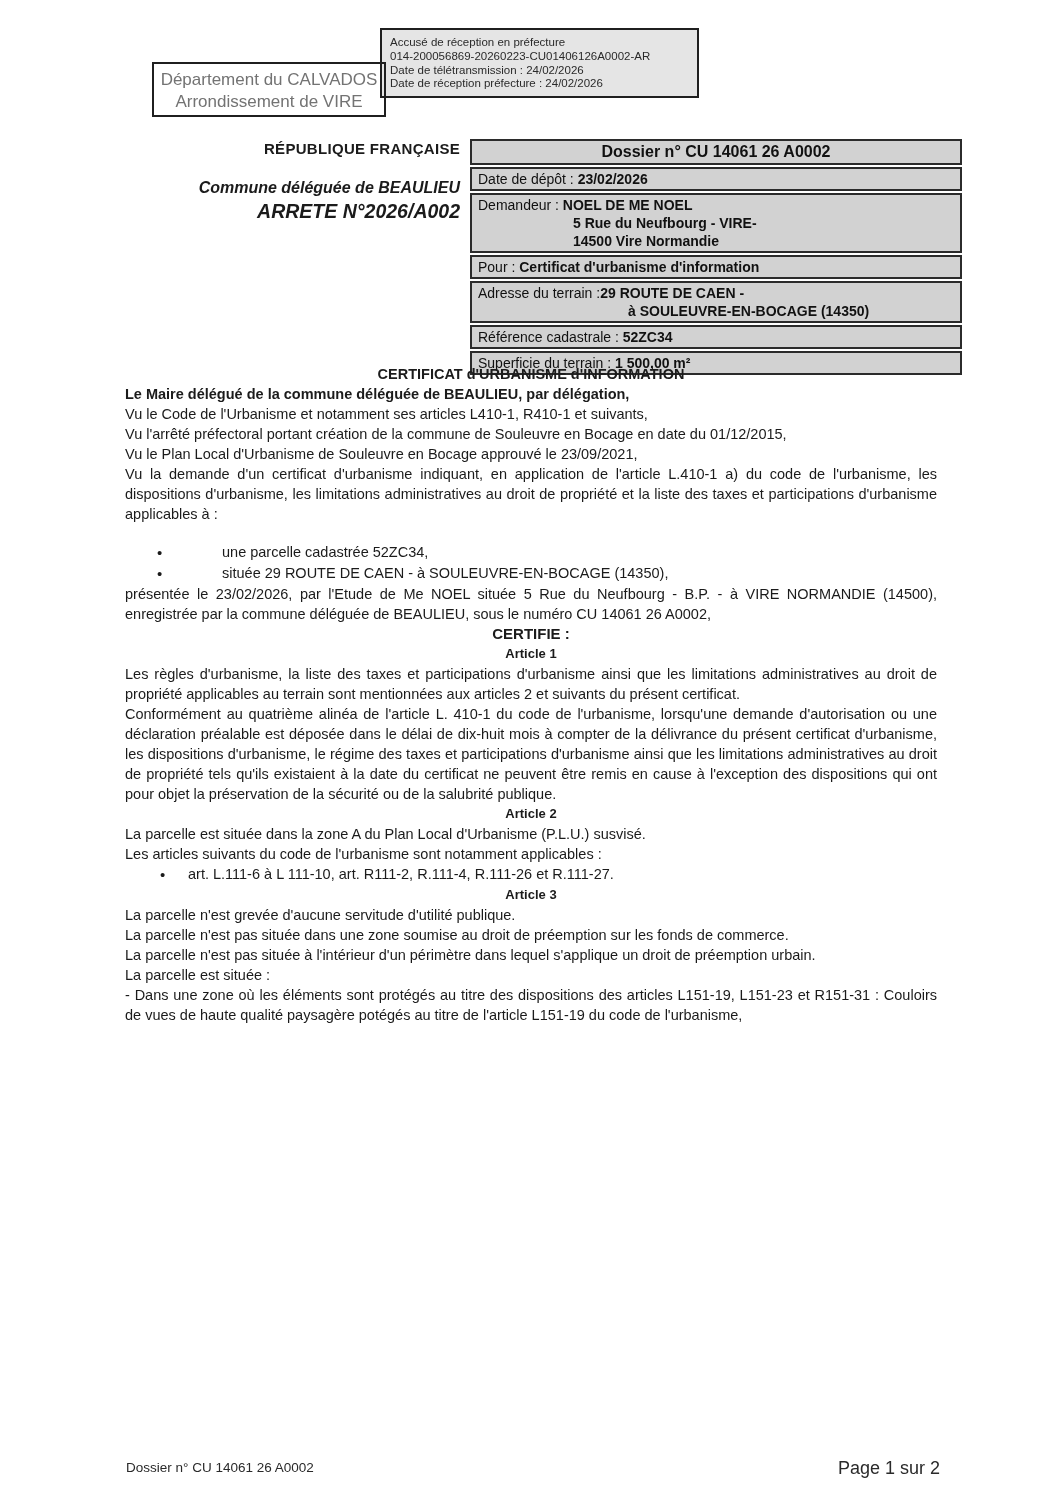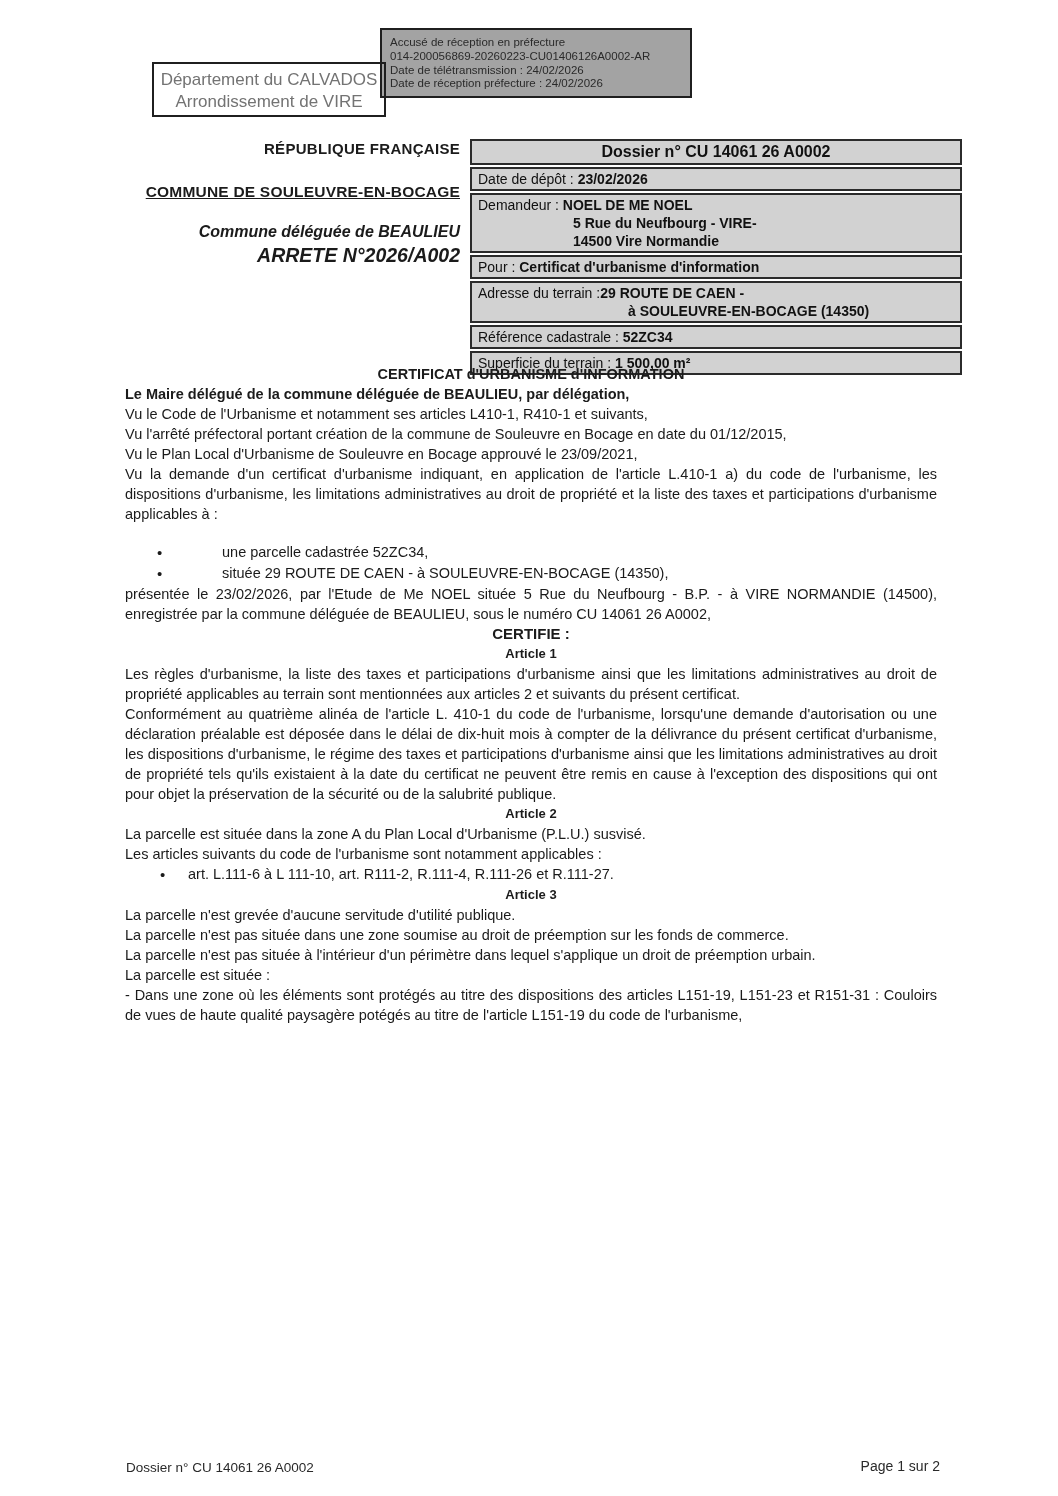--- a/index.html
+++ b/index.html
@@ -4,22 +4,22 @@
 <style>
   html,body { margin:0; padding:0; background:#e8e8e8; }
   .page {
     position:relative; width:1058px; height:1496px; background:#ffffff;
     margin:0 auto; font-family:"Liberation Sans", sans-serif; color:#1b1b1b;
     overflow:hidden;
   }
   
   .stamp-box {
     position:absolute; left:380px; top:28px; width:300px; height:56px;
-    border:2px solid #1f1f1f; padding:6px 0 4px 8px;
-    font-size:11.5px; line-height:13.8px; color:#2a2a2a; background:#a3a3a3;
+    border:2px solid #1f1f1f; padding:6px 7px 4px 8px;
+    font-size:11.5px; line-height:13.8px; color:#2a2a2a; background:#e5e5e5;
   }
   
   .dept-box {
     position:absolute; left:152px; top:62px; width:230px; height:46px;
     border:2px solid #1f1f1f; text-align:center; padding-top:5px;
     font-size:17px; line-height:22px; color:#737373; background:transparent;
   }
   
   .left-head { position:absolute; left:95px; top:140px; width:365px; text-align:right; }
   .republique { font-weight:bold; font-size:15px; letter-spacing:0.3px; }
@@ -59,21 +59,21 @@
   .art-title-2 { margin-top:18px; }
   .art-title-3 { margin-top:40px; }
   .p-a1p1 { margin-top:14px; text-align:justify; }
   .p-a1p2 { margin-top:12px; text-align:justify; }
   .p-a2p1 { margin-top:32px; }
   .p-a3p1 { margin-top:14px; }
   .p-situee { margin-top:30px; }
   .p-zone { margin-top:14px; text-align:justify; }
   
   .footer-left  { position:absolute; left:126px; top:1460px; font-size:13.5px; color:#2a2a2a; }
-  .footer-right { position:absolute; right:118px; top:1458px; font-size:14px; color:#2a2a2a;text-align:right; }
+  .footer-right { position:absolute; right:118px; top:1458px; font-size:18px; color:#2a2a2a;text-align:right; }
   
   .artifact { position:absolute; left:295px; top:984px; font-size:12px; color:#9a9a9a; letter-spacing:3px; }
 </style>
 </head>
 <body>
 
 <div class="page">
 
   <div class="stamp-box">
     <div>Accusé de réception en préfecture</div>
@@ -82,21 +82,20 @@
     <div>Date de réception préfecture : 24/02/2026</div>
   </div>
 
   <div class="dept-box">
     <div>Département du CALVADOS</div>
     <div>Arrondissement de VIRE</div>
   </div>
 
   <div class="left-head">
     <div class="republique">RÉPUBLIQUE FRANÇAISE</div>
-    <div class="commune-line">COMMUNE DE SOULEUVRE-EN-BOCAGE</div>
     <div class="delegated">Commune déléguée de BEAULIEU</div>
     <div class="arrete">ARRETE N°2026/A002</div>
   </div>
 
   <div class="dossier-table">
     <div class="t-row t-header">Dossier n° CU 14061 26 A0002</div>
     <div class="t-row">
       <span>Date de dépôt : </span><b>23/02/2026</b>
     </div>
     <div class="t-row">

